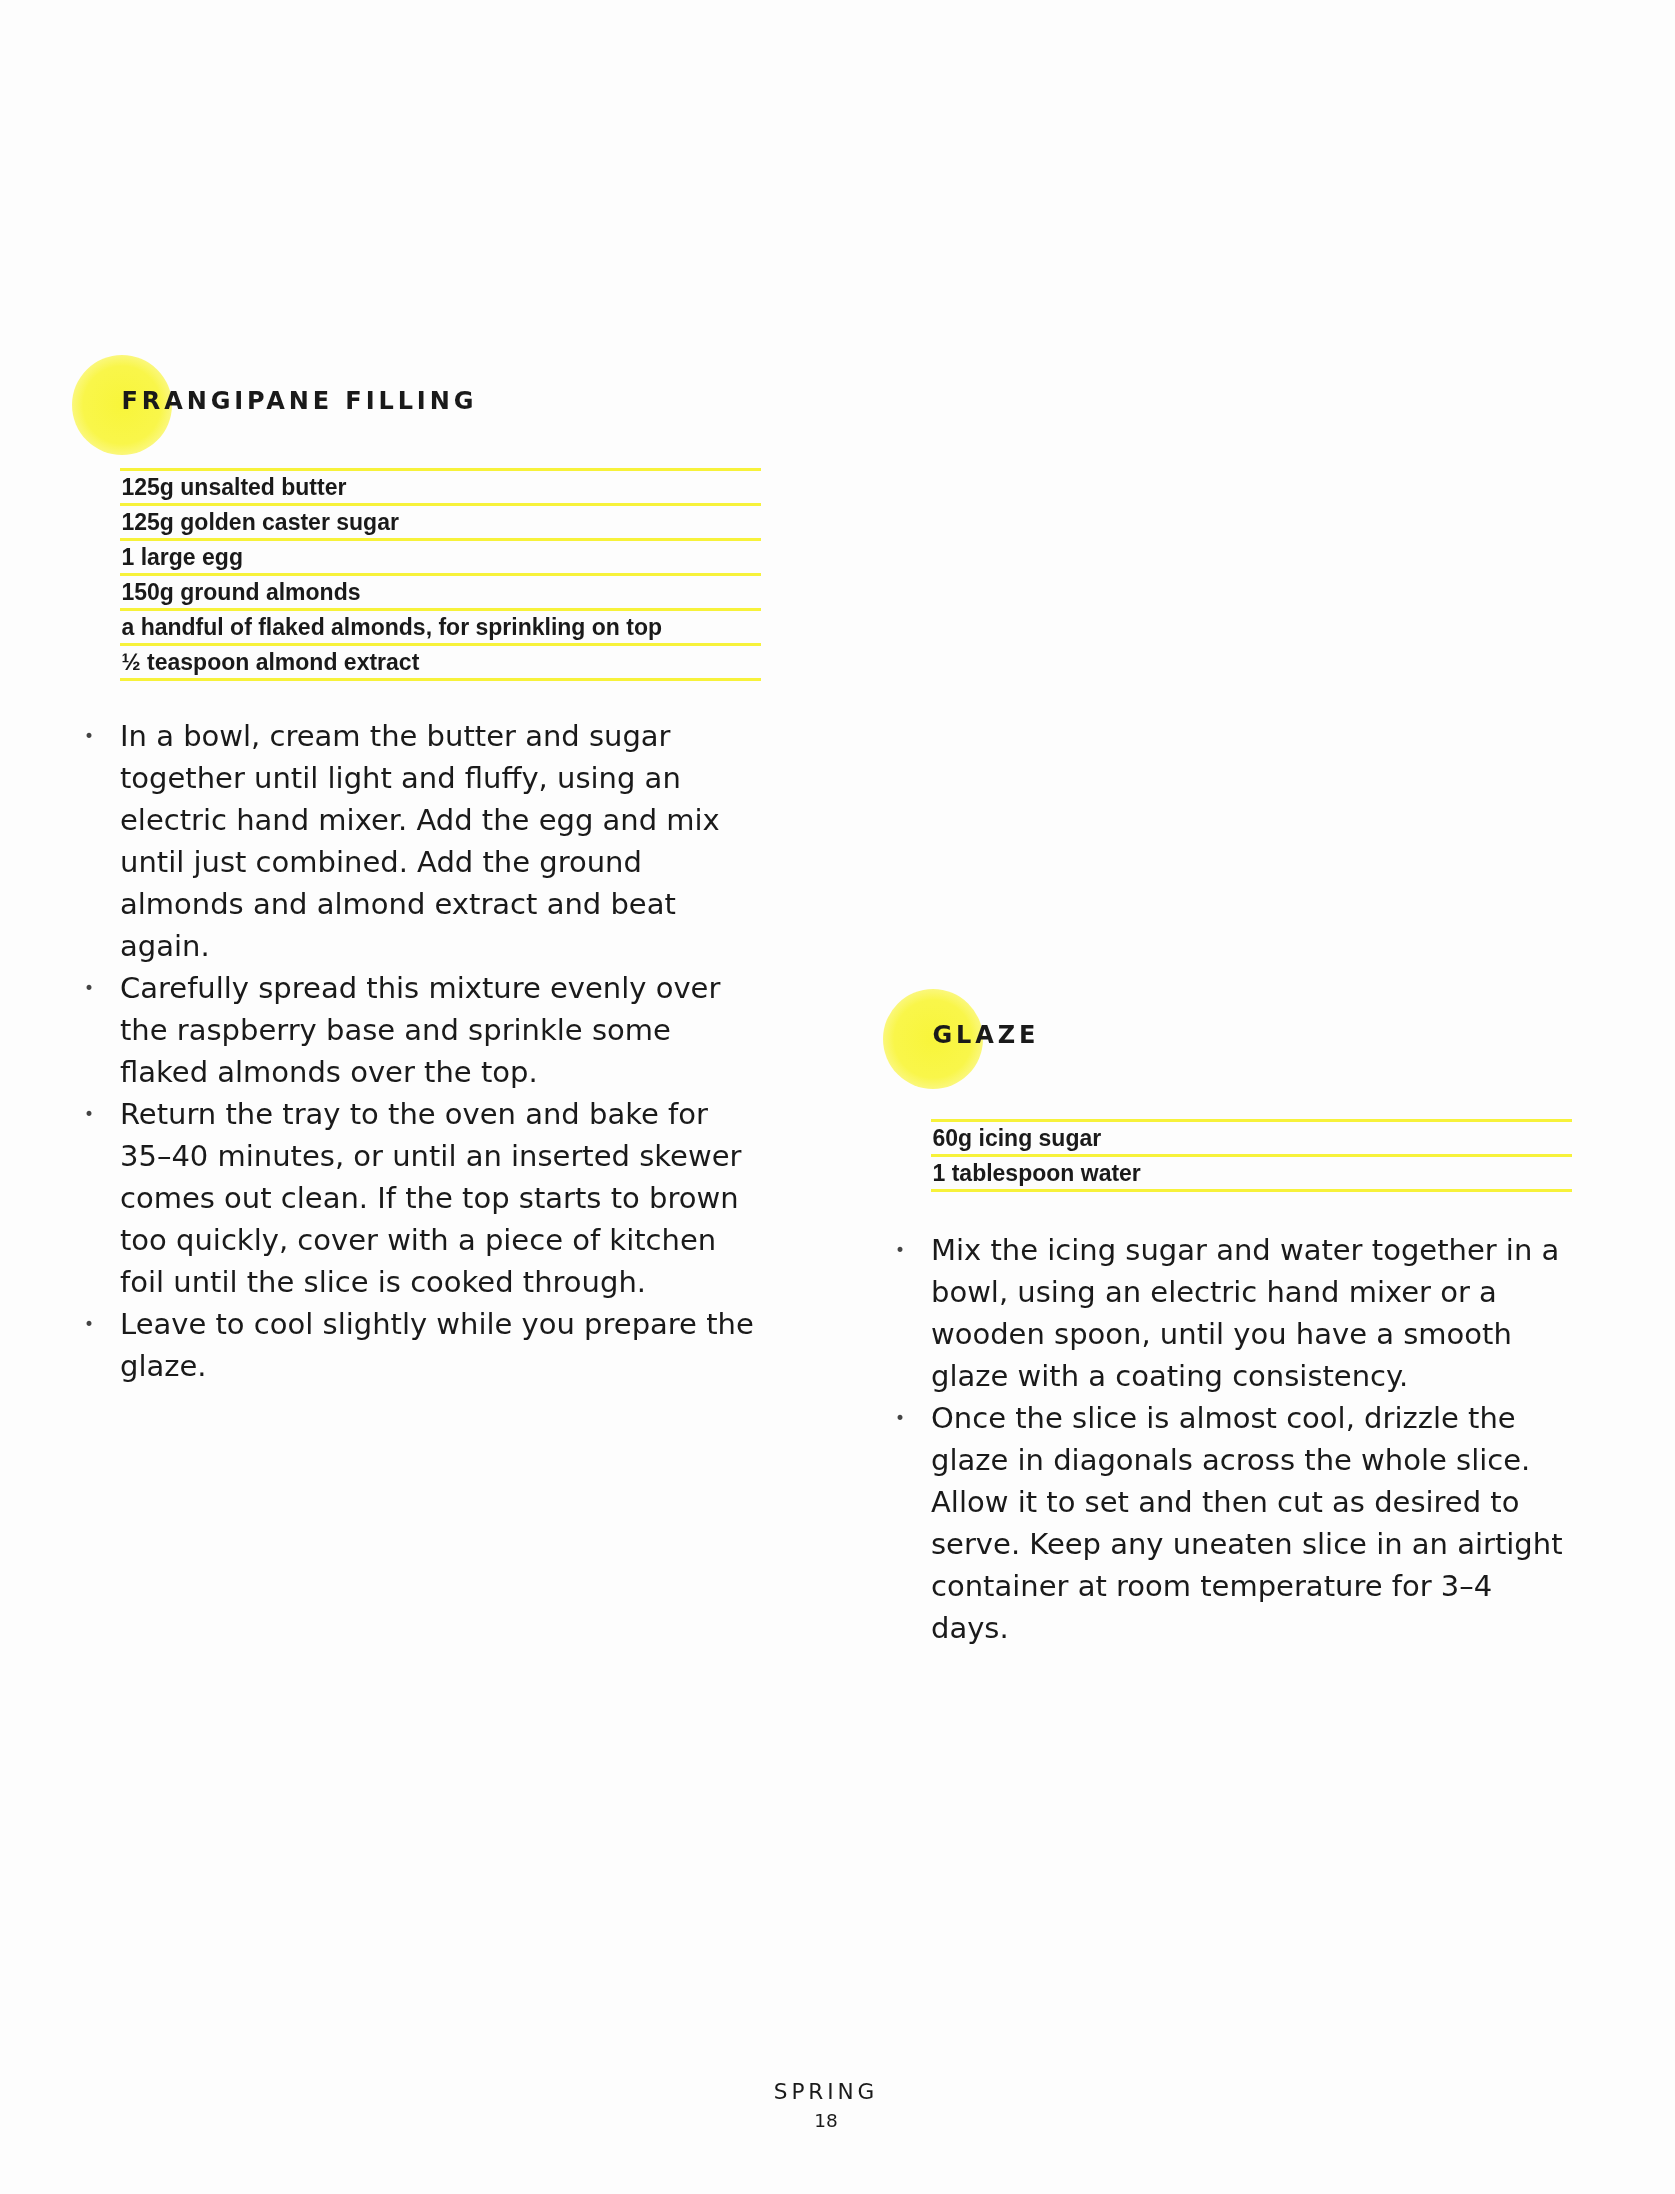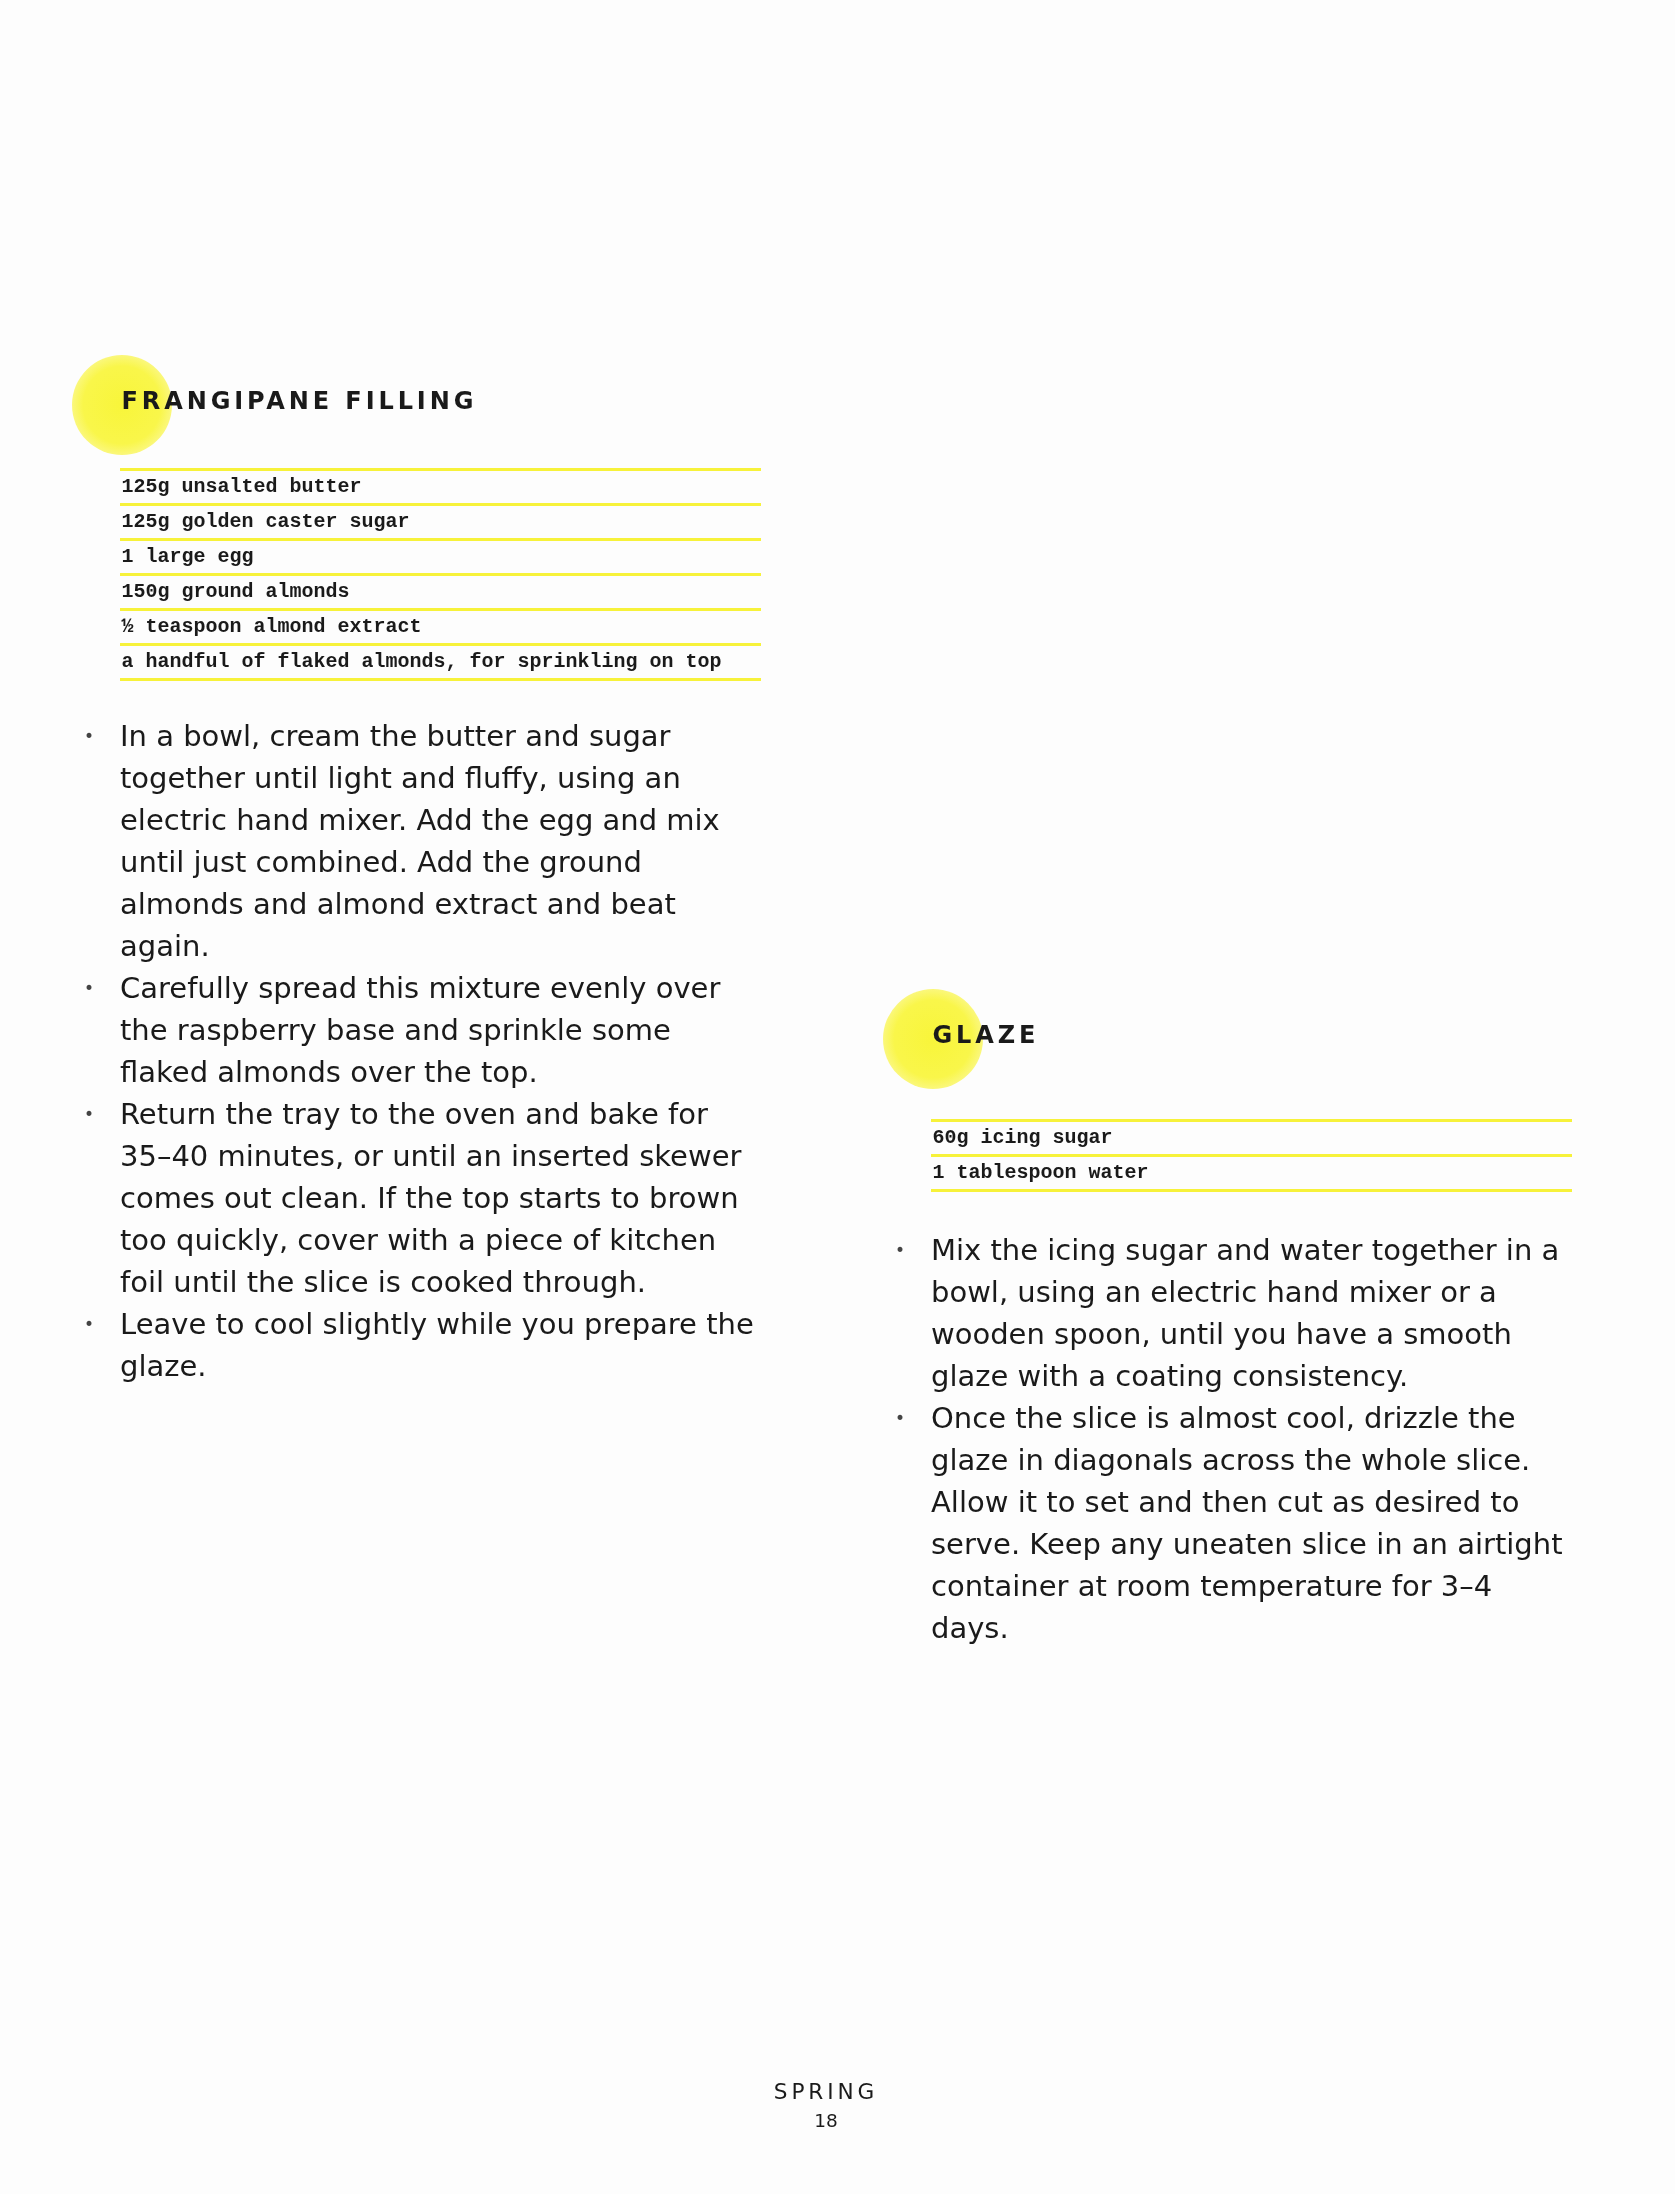--- a/index.html
+++ b/index.html
@@ -38,23 +38,23 @@
       color: #1a1a1a;
       white-space: nowrap;
     }
     .ingredients {
       list-style: none;
       margin: 0;
       padding: 0;
       border-top: 3.1px solid #f7f23a;
     }
     .ingredients li {
-      font-family: Liberation Mono, monospace;
+      font-family: Liberation Sans, sans-serif;
       font-weight: bold;
-      font-size: 20px;
+      font-size: 23px;
       line-height: 32px;
       height: 32px;
       border-bottom: 3.1px solid #f7f23a;
       padding-left: 1.5px;
       white-space: nowrap;
       color: #1a1a1a;
     }
     .steps {
       list-style: none;
       margin: 0;
@@ -97,22 +97,22 @@
 <div class="section" style="left:120px; top:355px; width:641px;">
   <div class="heading-wrap">
     <div class="dot" style="left:-48px; top:0px;"></div>
     <div class="heading" style="left:1.5px; top:32px;">FRANGIPANE FILLING</div>
   </div>
   <ul class="ingredients" style="margin-top:4.6px;">
     <li>125g unsalted butter</li>
     <li>125g golden caster sugar</li>
     <li>1 large egg</li>
     <li>150g ground almonds</li>
+    <li>a handful of flaked almonds, for sprinkling on top</li>
     <li>½ teaspoon almond extract</li>
-    <li>a handful of flaked almonds, for sprinkling on top</li>
   </ul>
   <ul class="steps" style="margin-top:34px; width:641px;">
     <li><span class="bullet">•</span><span>In a bowl, cream the butter and sugar together until light and fluffy, using an electric hand mixer. Add the egg and mix until just combined. Add the ground almonds and almond extract and beat again.</span></li>
     <li><span class="bullet">•</span><span>Carefully spread this mixture evenly over the raspberry base and sprinkle some flaked almonds over the top.</span></li>
     <li><span class="bullet">•</span><span>Return the tray to the oven and bake for 35–40 minutes, or until an inserted skewer comes out clean. If the top starts to brown too quickly, cover with a piece of kitchen foil until the slice is cooked through.</span></li>
     <li><span class="bullet">•</span><span>Leave to cool slightly while you prepare the glaze.</span></li>
   </ul>
 </div>
 
 <div class="section" style="left:931px; top:989px; width:641px;">

